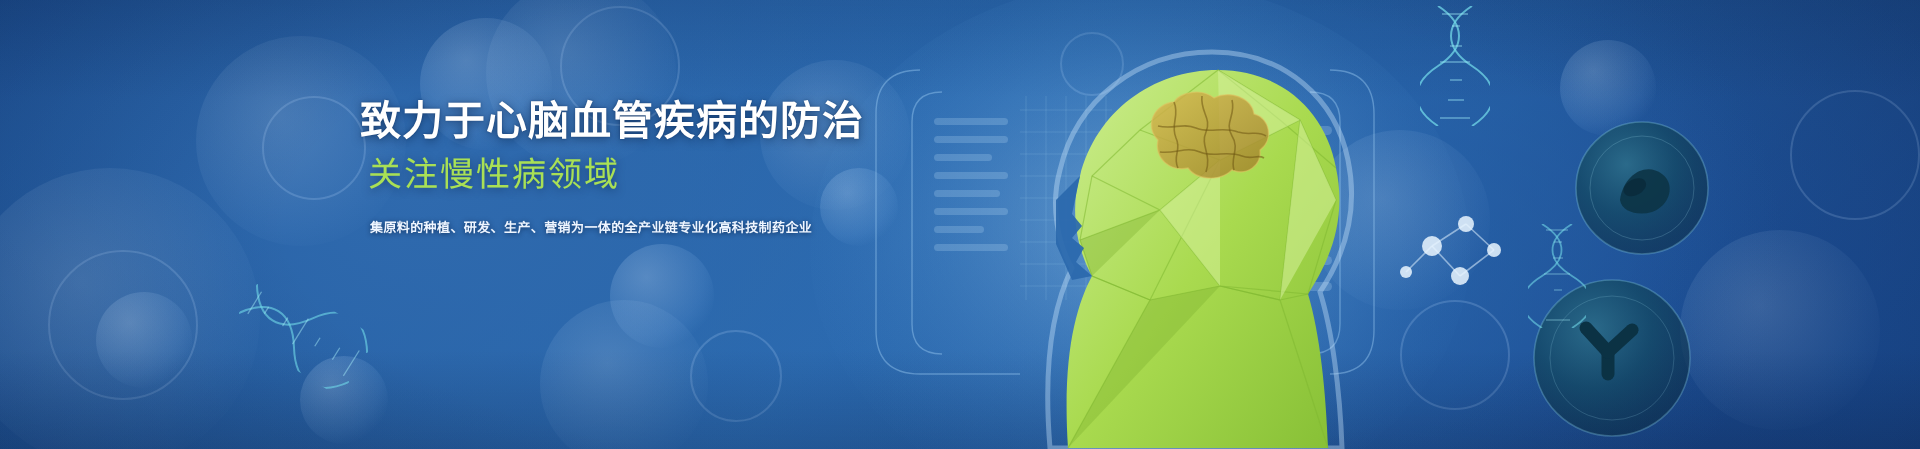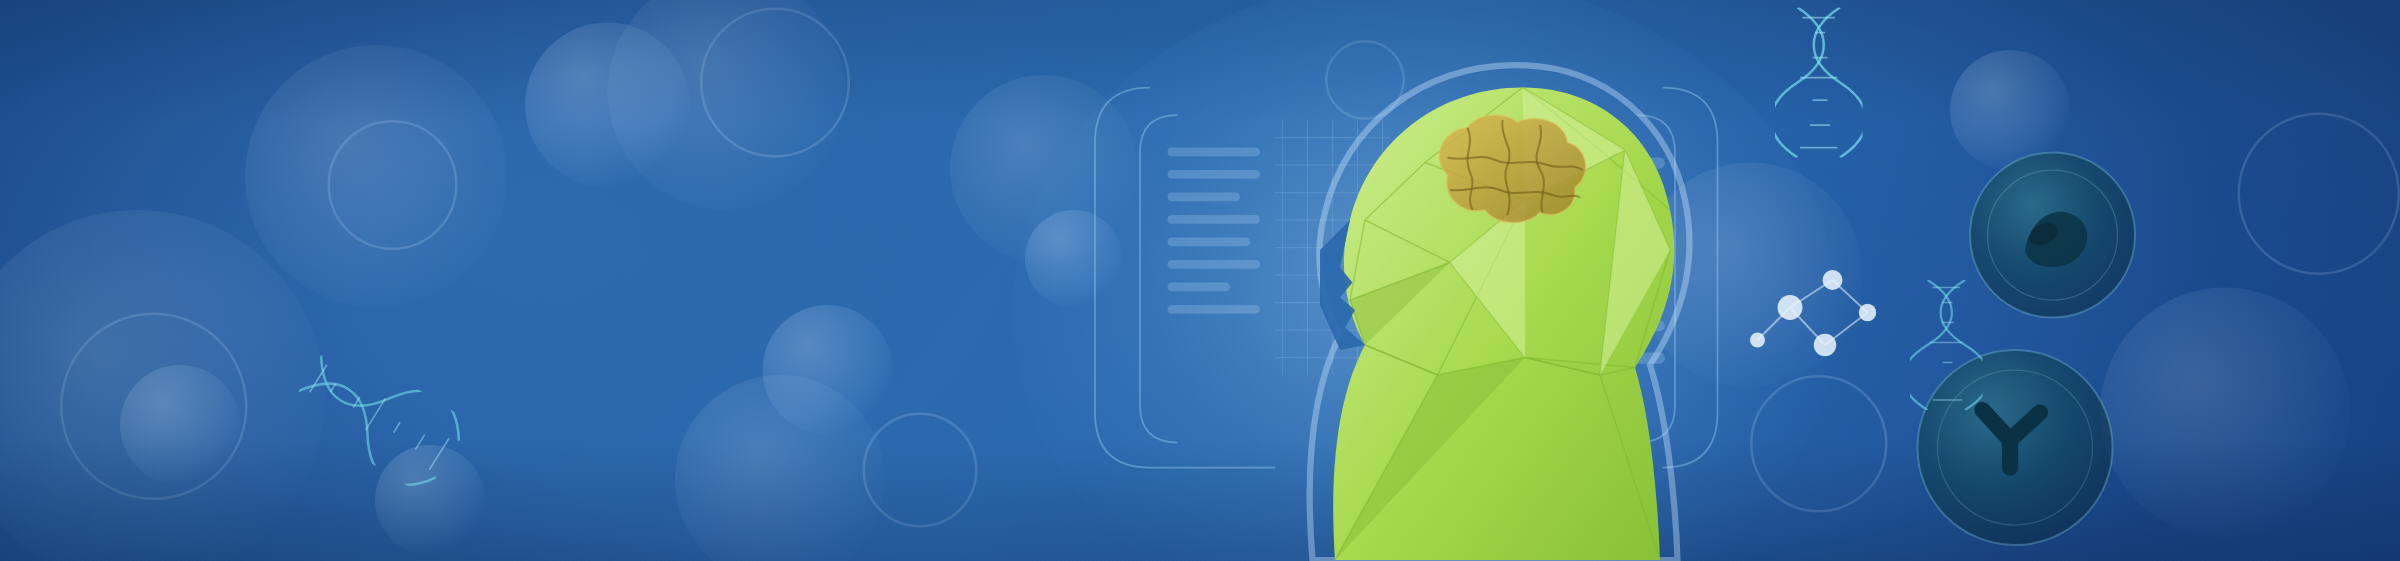--- a/index.html
+++ b/index.html
@@ -283,15 +283,22 @@
         <line x1="31" y1="22" x2="39" y2="22"></line>
         <line x1="30" y1="44" x2="40" y2="44"></line>
         <line x1="20" y1="62" x2="50" y2="62"></line>
         <line x1="30" y1="82" x2="40" y2="82"></line>
         <line x1="28" y1="104" x2="42" y2="104"></line>
         <line x1="20" y1="122" x2="50" y2="122"></line>
       </g>
     </svg>
   </div>
 
+  <div class="copy">
+    <h1 class="headline">
+      <span>致力于</span><span class="hl-em">心脑血管疾病</span><span>的防治</span>
+    </h1>
+    <div class="subhead">关注慢性病领域</div>
+    <div class="caption">集原料的种植、研发、生产、营销为一体的全产业链专业化高科技制药企业</div>
+  </div>
 
   <div class="vignette"></div>
 </div>
 
 </body></html>

